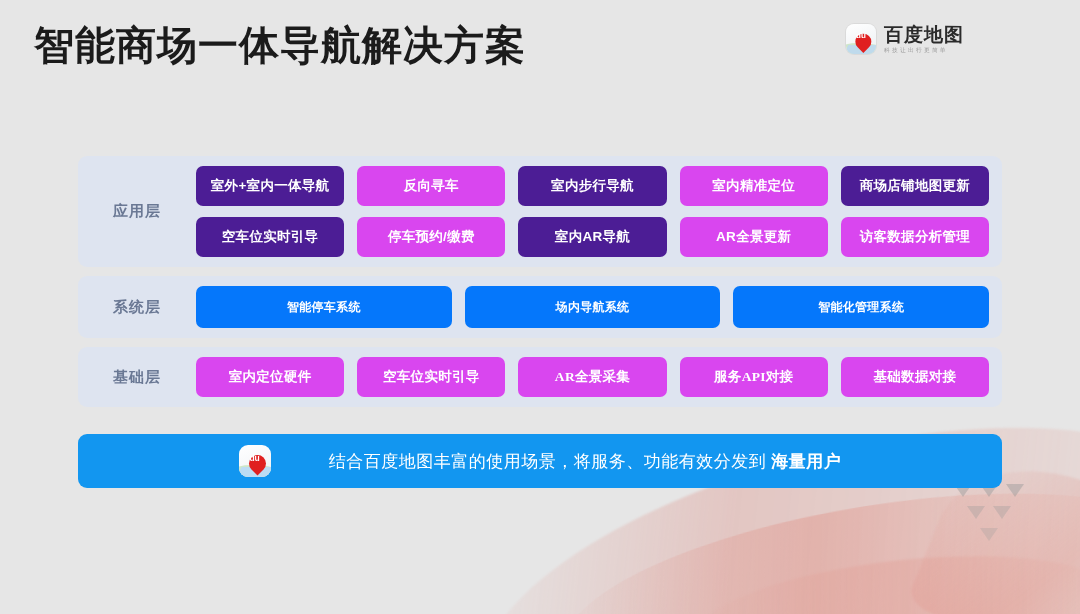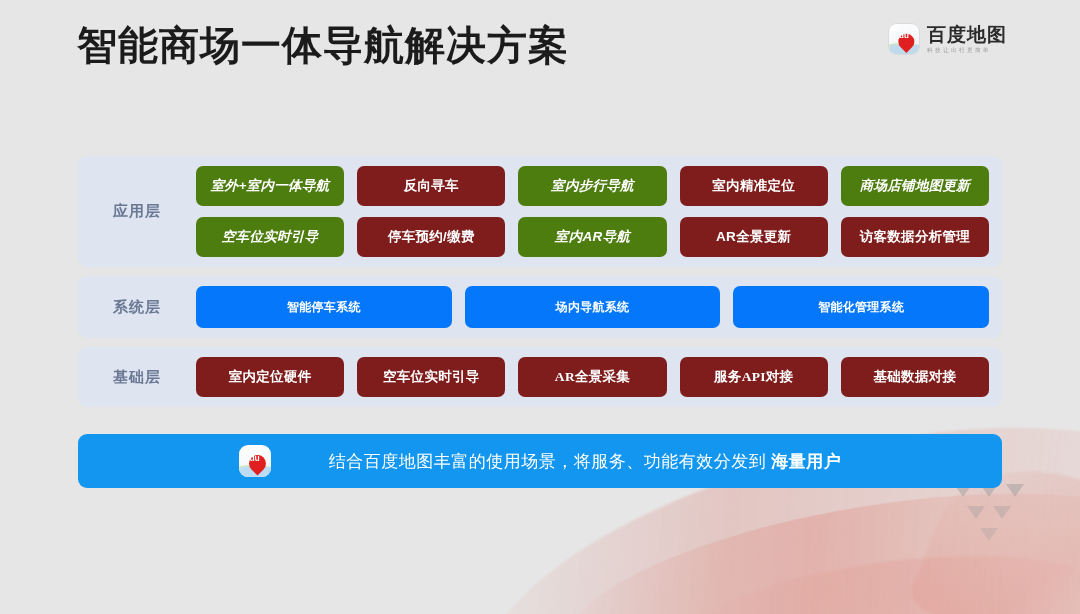--- a/index.html
+++ b/index.html
@@ -35,21 +35,21 @@
     position:absolute;left:930px;top:478px;width:260px;height:180px;
     background:linear-gradient(120deg,rgba(222,128,116,.0),rgba(224,136,124,.5),rgba(238,184,176,.08));
     transform:rotate(22deg);
     border-radius:50% 10% 50% 10%;
     opacity:.6;filter:blur(1px);
   }
   .tri-pattern{position:absolute;right:36px;bottom:60px;width:90px;height:70px;opacity:.45;}
   .tri{position:absolute;width:0;height:0;border-left:9px solid transparent;border-right:9px solid transparent;border-top:13px solid #9a9a9a;}
 
   
-  .header{position:absolute;left:0;top:0;width:996px;height:106px;z-index:3;margin-left:43px;}
+  .header{position:absolute;left:0;top:0;width:996px;height:106px;z-index:3;}
   .page-title{
     position:absolute;left:34px;top:18px;
     font-size:40px;font-weight:700;color:#1b1b1b;
     letter-spacing:1px;white-space:nowrap;
   }
   .brand{position:absolute;right:32px;top:24px;display:flex;align-items:center;gap:8px;}
   .brand-logo{
     width:30px;height:30px;border-radius:8px;
     background:linear-gradient(160deg,#ffffff 0%,#f4f6f8 55%,#e9eef2 100%);
     box-shadow:0 0 0 1px rgba(0,0,0,.05);
@@ -76,22 +76,22 @@
     font-size:15px;font-weight:700;color:#6a7894;letter-spacing:1px;
   }
   .layer-rows{flex:1 1 auto;display:flex;flex-direction:column;gap:11px;}
   .row{display:flex;gap:13px;}
   .cell{
     flex:1 1 0;border-radius:7px;
     color:#fff;font-size:13.5px;font-weight:700;
     display:flex;align-items:center;justify-content:center;
     height:40px;letter-spacing:.3px;white-space:nowrap;
   }
-  .cell.red{background:#4d7c0f;font-style:italic;}
-  .cell.blue{background:#7f1d1d;}
+  .cell.red{background:#4c1d95;}
+  .cell.blue{background:#d946ef;}
   .cell.deepblue{background:#0577fb;}
 
   .layer.sys .cell{height:42px;font-size:12px;}
   .layer.base .cell{height:40px;font-family:Liberation Serif, serif;}
 
   
   .banner{
     position:absolute;left:78px;top:434px;width:924px;height:54px;
     background:#1296f0;border-radius:9px;
     display:flex;align-items:center;justify-content:center;gap:14px;

